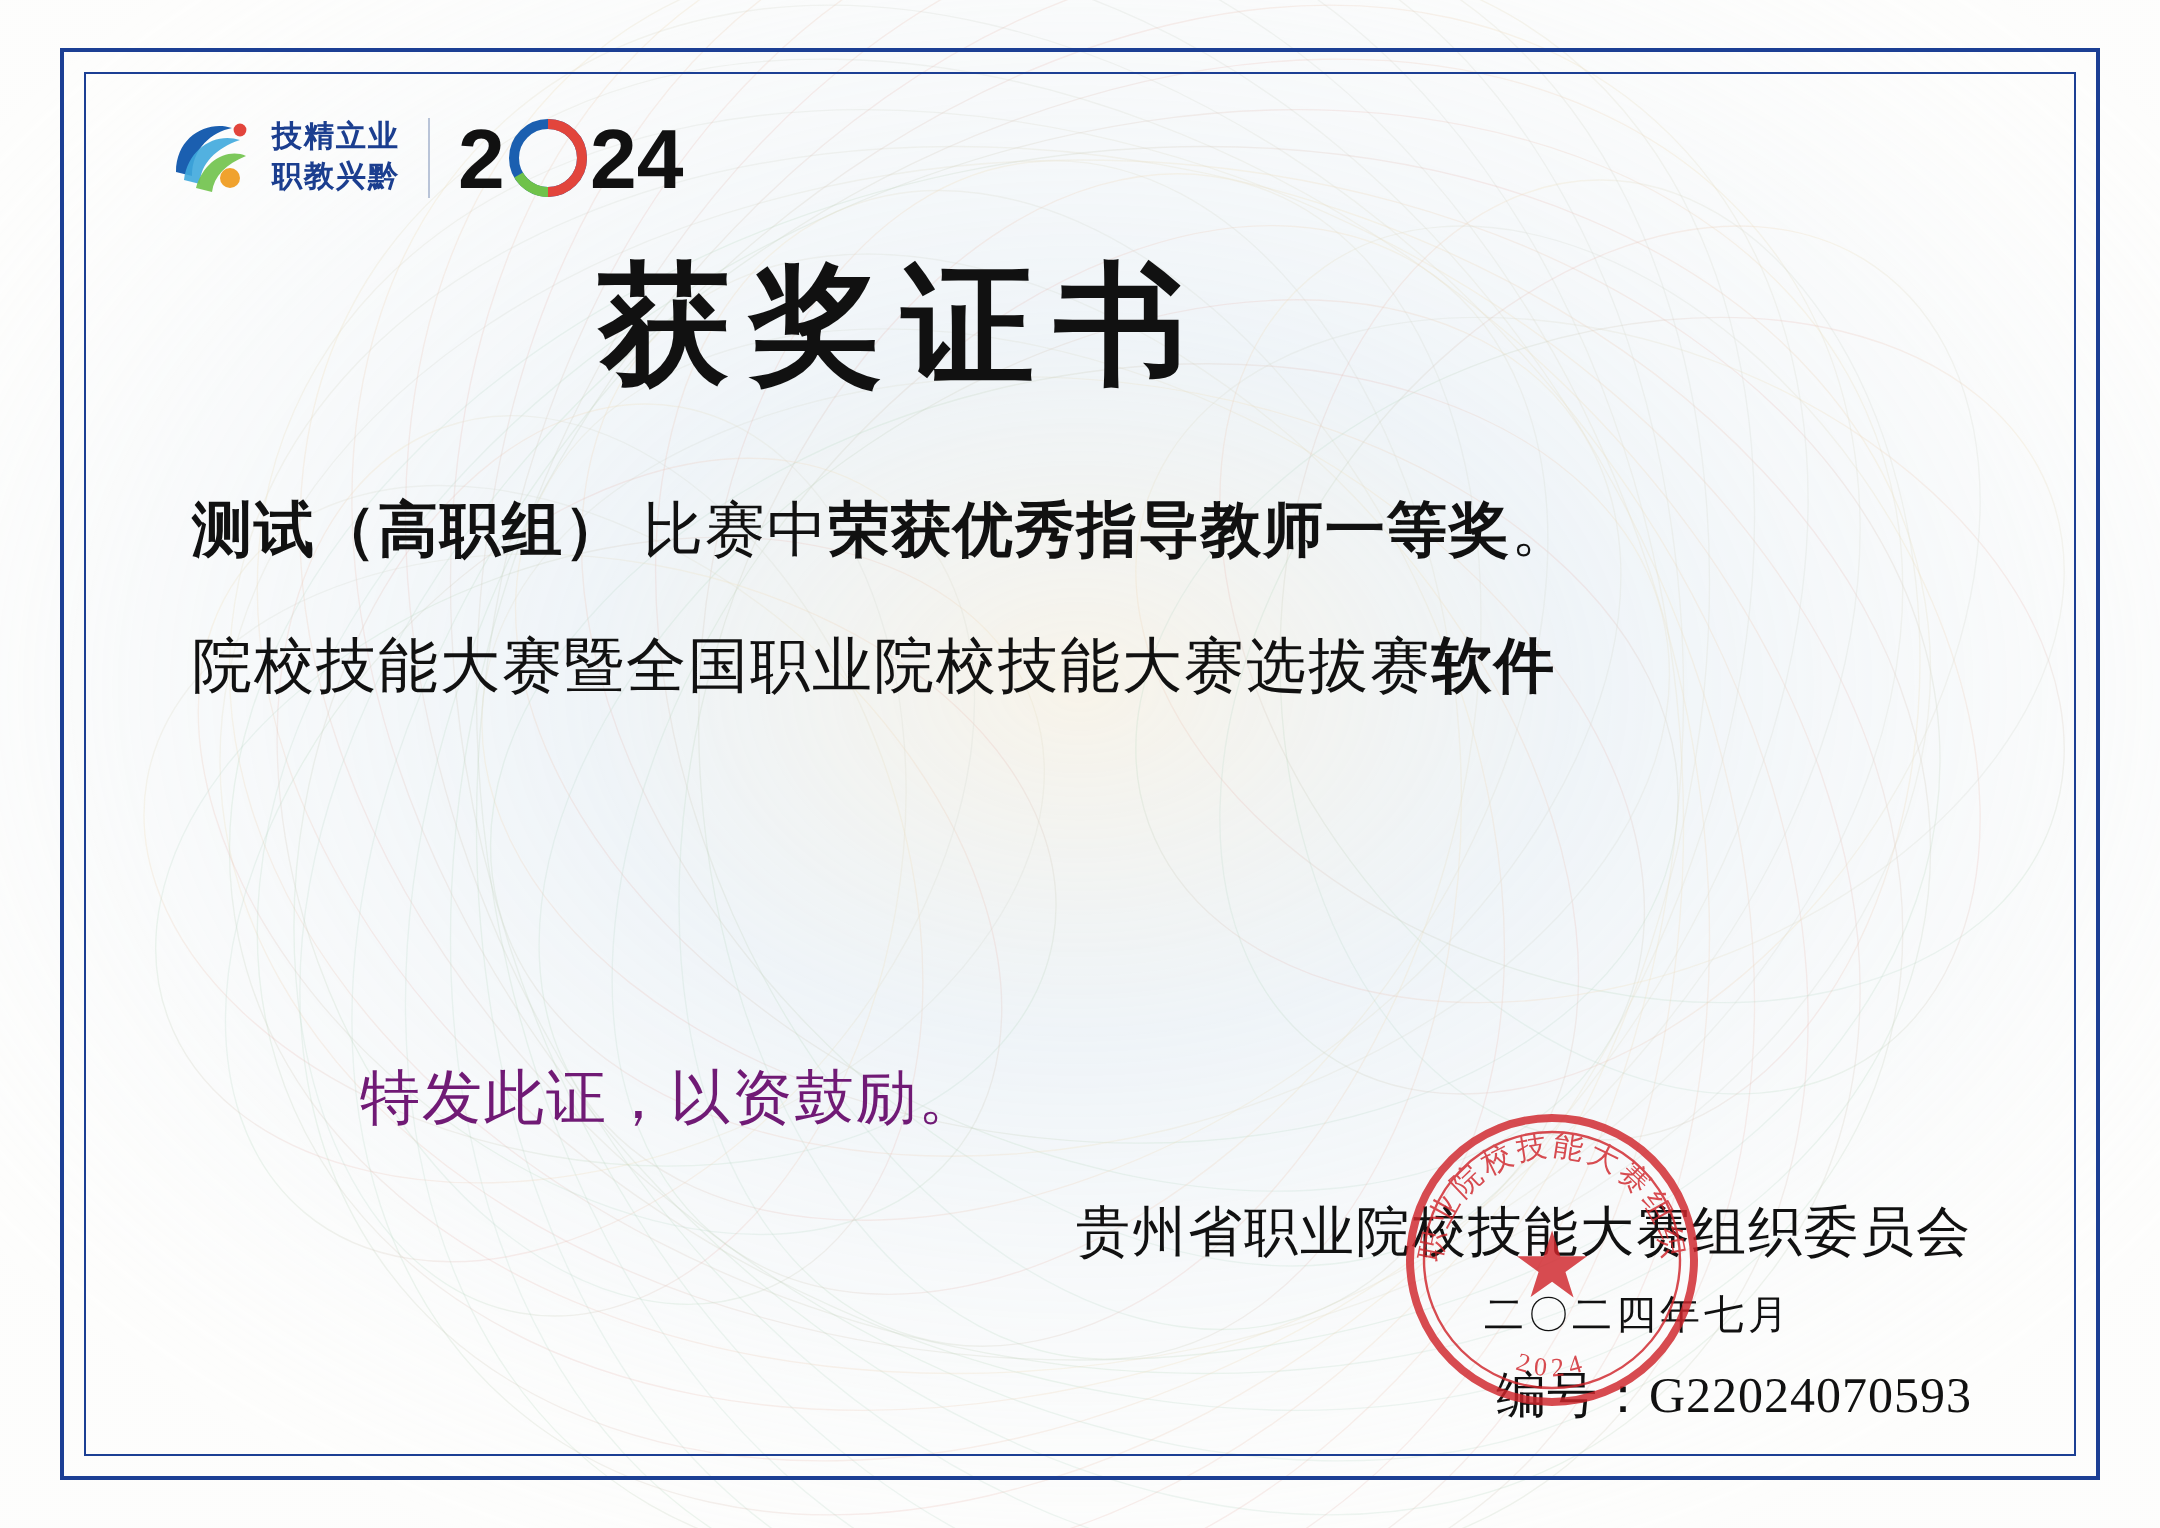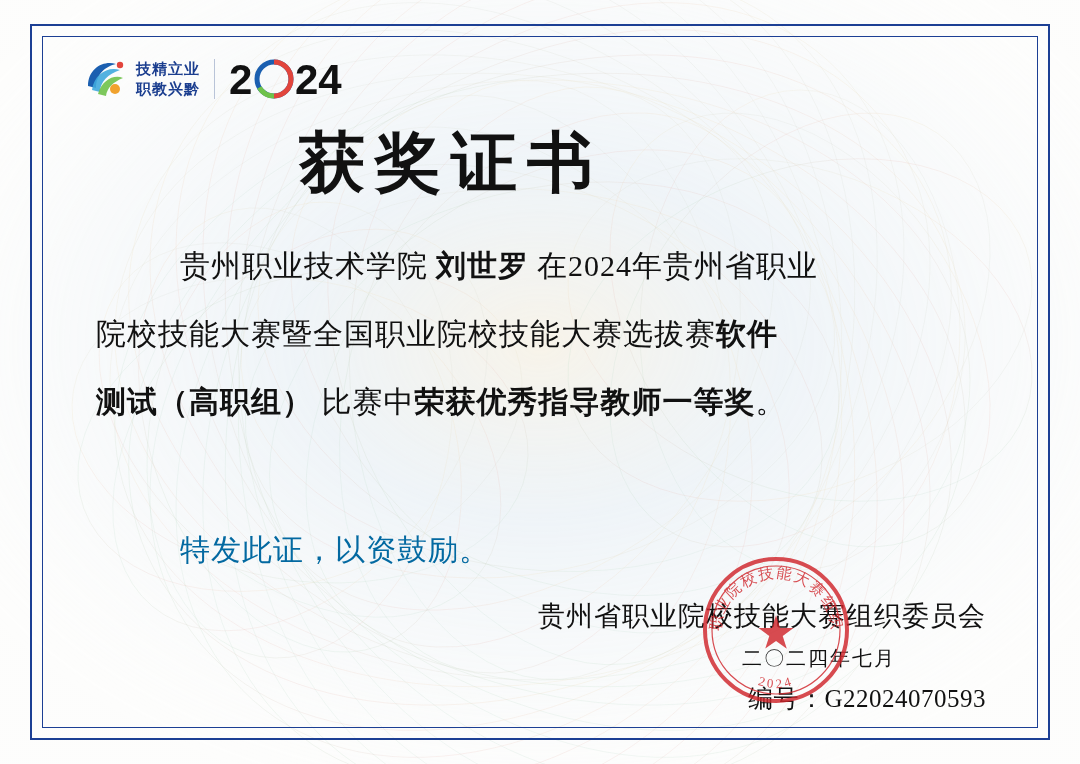--- a/index.html
+++ b/index.html
@@ -135,21 +135,21 @@
   .award { font-weight: bold; }
 
   .closing {
     position: absolute;
     left: 96px;
     top: 520px;
     width: 890px;
     font-size: 30px;
     line-height: 60px;
     text-indent: 84px;
-    color: #0369a1;
+    color: #701a75;
     z-index: 5;
     letter-spacing: 1px;
   }
 
   
   .signature {
     position: absolute;
     right: 94px;
     top: 595px;
     width: 520px;
@@ -281,28 +281,25 @@
       <circle cx="45" cy="24" r="17" fill="none" stroke="#1b5fb0" stroke-width="5"></circle>
       <path d="M45 7 a17 17 0 0 1 0 34" fill="none" stroke="#e2453c" stroke-width="5"></path>
       <path d="M45 41 a17 17 0 0 1 -14.7 -8.5" fill="none" stroke="#6fc24a" stroke-width="5"></path>
       <text x="66" y="39" font-family="Liberation Sans, sans-serif" font-size="42" font-weight="bold" fill="#111111">24</text>
     </svg>
   </div>
 
   <div class="title">获奖证书</div>
 
   <div class="body-area">
-    <div class="line l1">
-      <span>贵州职业技术学院</span><span class="name">刘世罗</span><span>在2024年贵州省职业</span>
+    <div class="line l3">
+      <span class="strong">测试（高职组）</span>&nbsp;<span>比赛中</span><span class="award">荣获优秀指导教师一等奖</span><span>。</span>
     </div>
     <div class="line l2">
       <span>院校技能大赛暨全国职业院校技能大赛选拔赛</span><span class="strong">软件</span>
-    </div>
-    <div class="line l3">
-      <span class="strong">测试（高职组）</span>&nbsp;<span>比赛中</span><span class="award">荣获优秀指导教师一等奖</span><span>。</span>
     </div>
   </div>
 
   <div class="closing">特发此证，以资鼓励。</div>
 
   <svg class="seal" viewBox="0 0 152 152">
     <circle cx="76" cy="76" r="71" fill="none" stroke="#d0252b" stroke-width="4"></circle>
     <circle cx="76" cy="76" r="64" fill="none" stroke="#d0252b" stroke-width="1.2"></circle>
     <path id="sealTop" d="M 20 80 A 56 56 0 0 1 132 80" fill="none"></path>
     <text fill="#d0252b" font-size="15" font-family="Liberation Serif, serif" letter-spacing="2">

